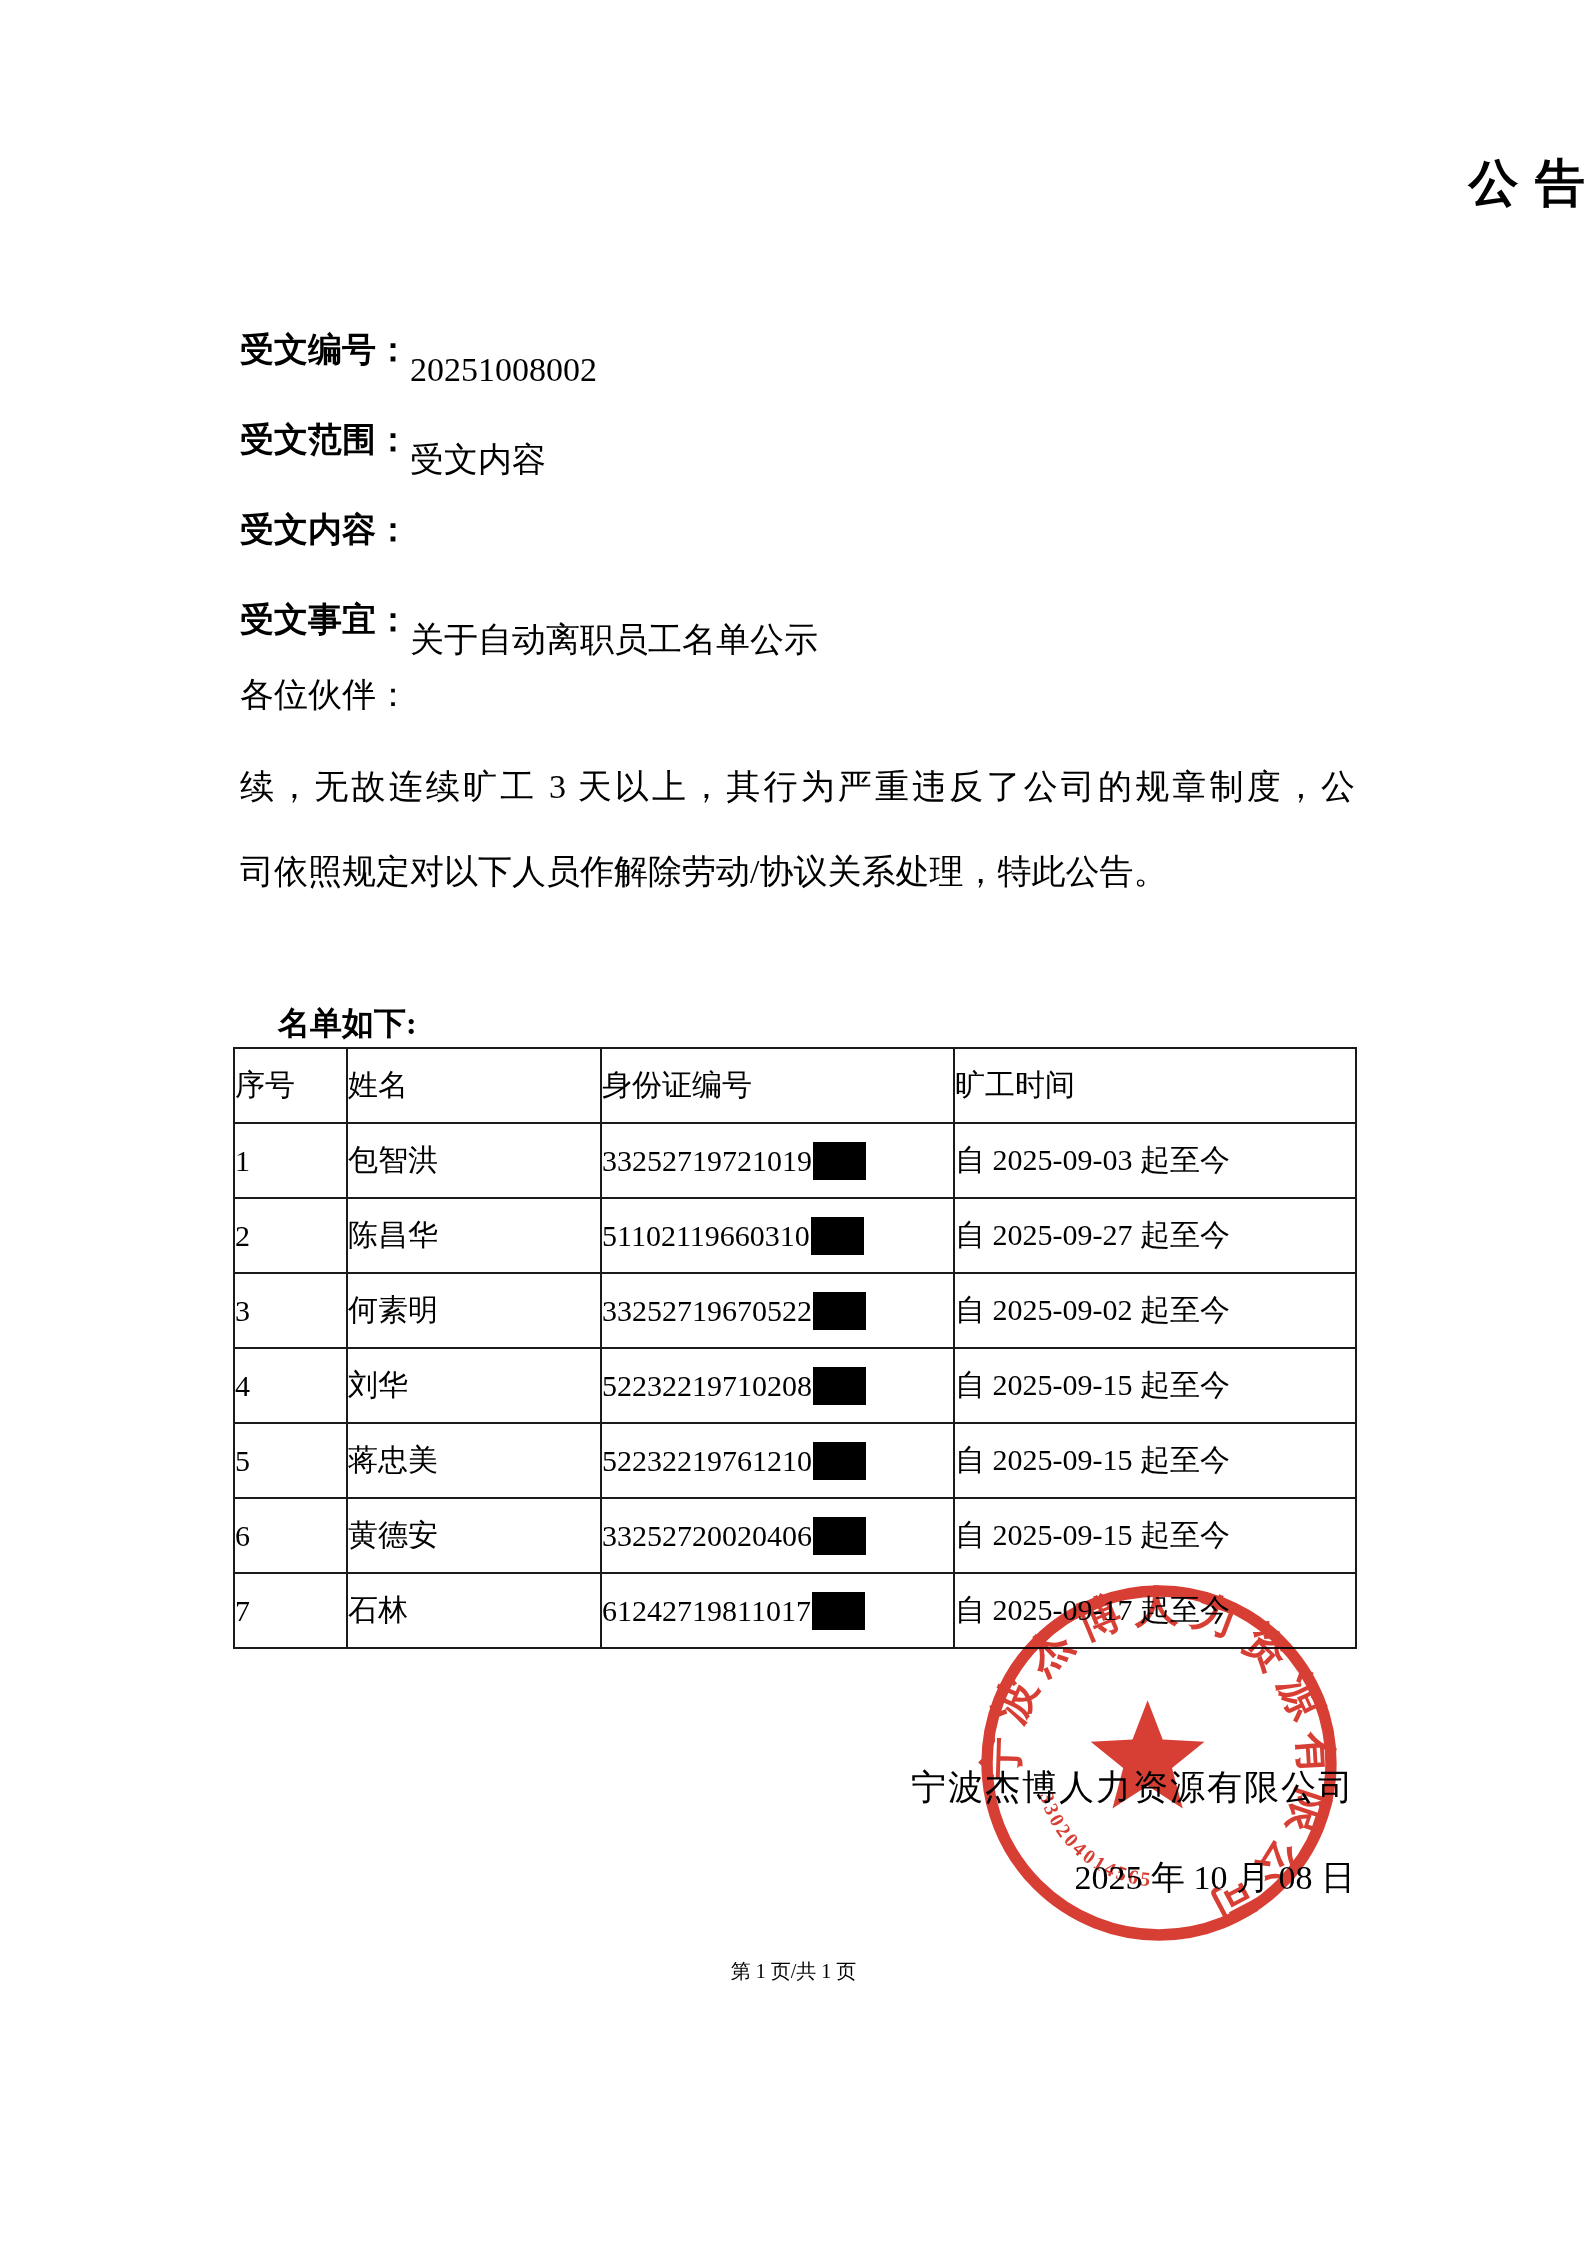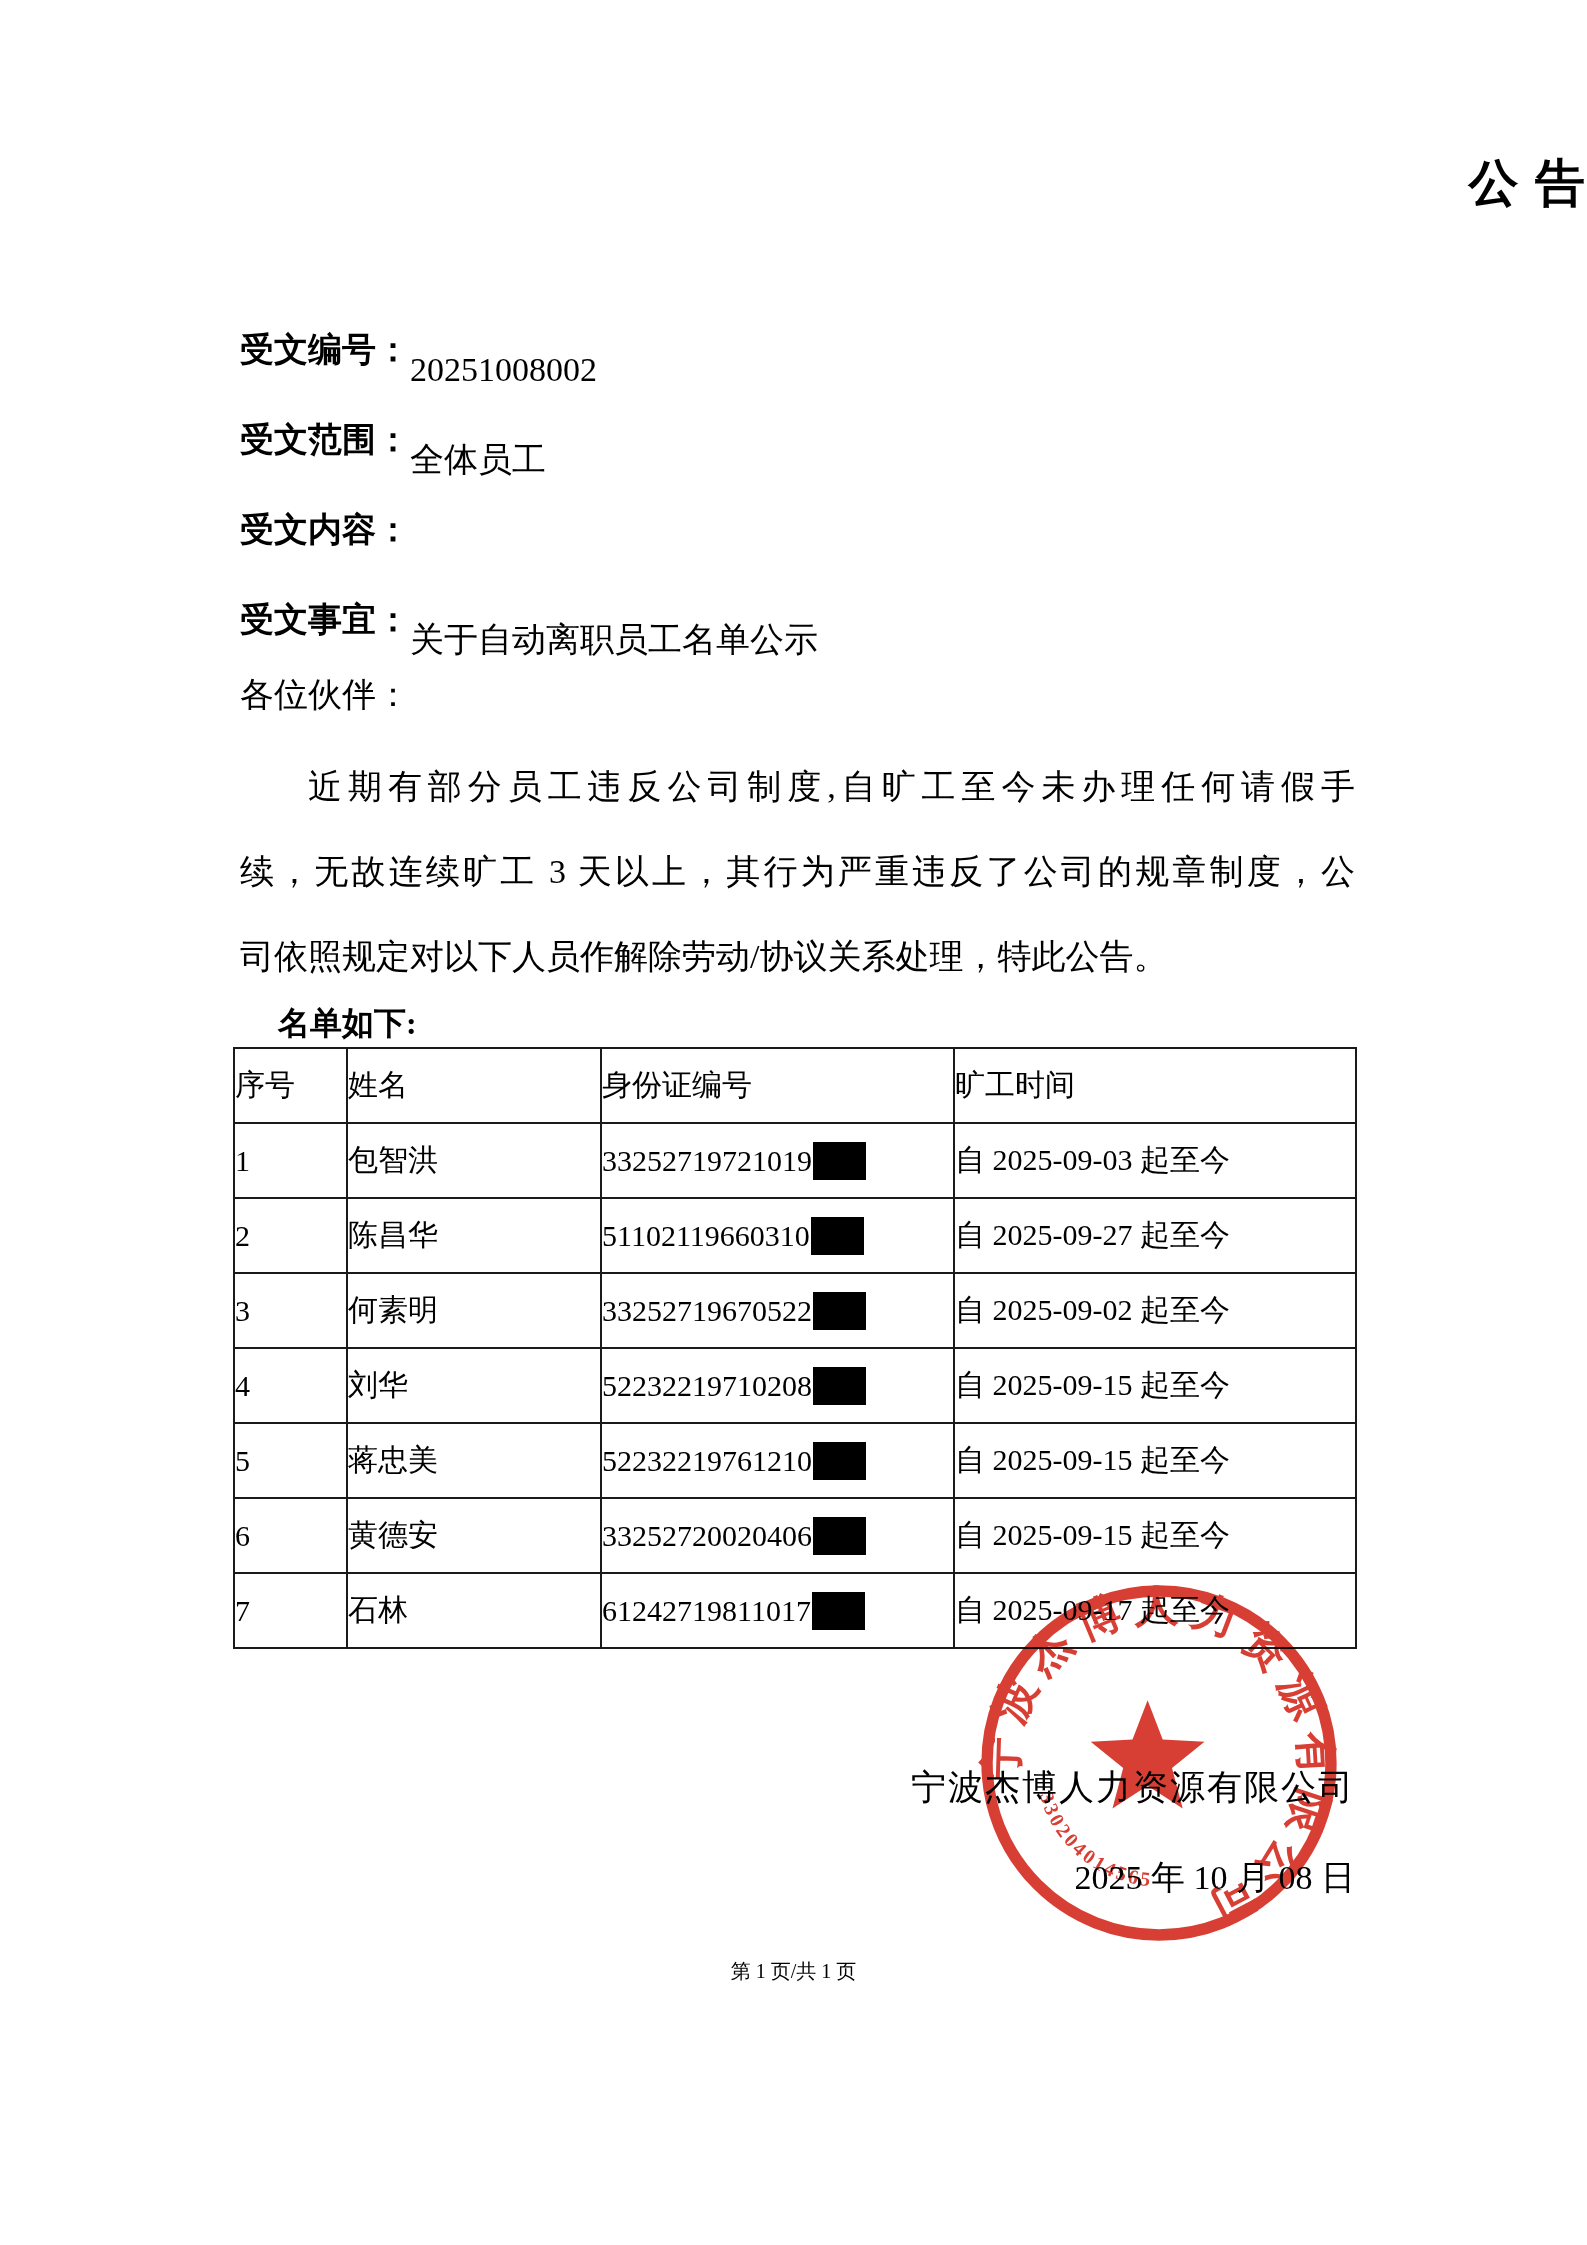--- a/index.html
+++ b/index.html
@@ -79,36 +79,35 @@
 
 <h1 class="doc-title">公 告</h1>
 
 <div class="fields">
   <div class="field-line">
     <span class="field-label">受文编号：</span>
     <span class="field-value">20251008002</span>
   </div>
   <div class="field-line">
     <span class="field-label">受文范围：</span>
-    <span class="field-value">全体员工</span>
+    <span class="field-value">受文内容</span>
   </div>
   <div class="field-line">
     <span class="field-label">受文内容：</span>
     <span class="field-value"></span>
   </div>
   <div class="field-line">
     <span class="field-label">受文事宜：</span>
     <span class="field-value">关于自动离职员工名单公示</span>
   </div>
 </div>
 
 <div class="salutation">各位伙伴：</div>
 
 <div class="paragraph">
-  <div class="para-line first">近期有部分员工违反公司制度,自旷工至今未办理任何请假手</div>
   <div class="para-line">续，无故连续旷工 3 天以上，其行为严重违反了公司的规章制度，公</div>
   <div class="para-line last">司依照规定对以下人员作解除劳动/协议关系处理，特此公告。</div>
 </div>
 
 <div class="list-intro">名单如下:</div>
 
 <table class="roster">
   <colgroup>
     <col style="width:113px">
       <col style="width:254px">

